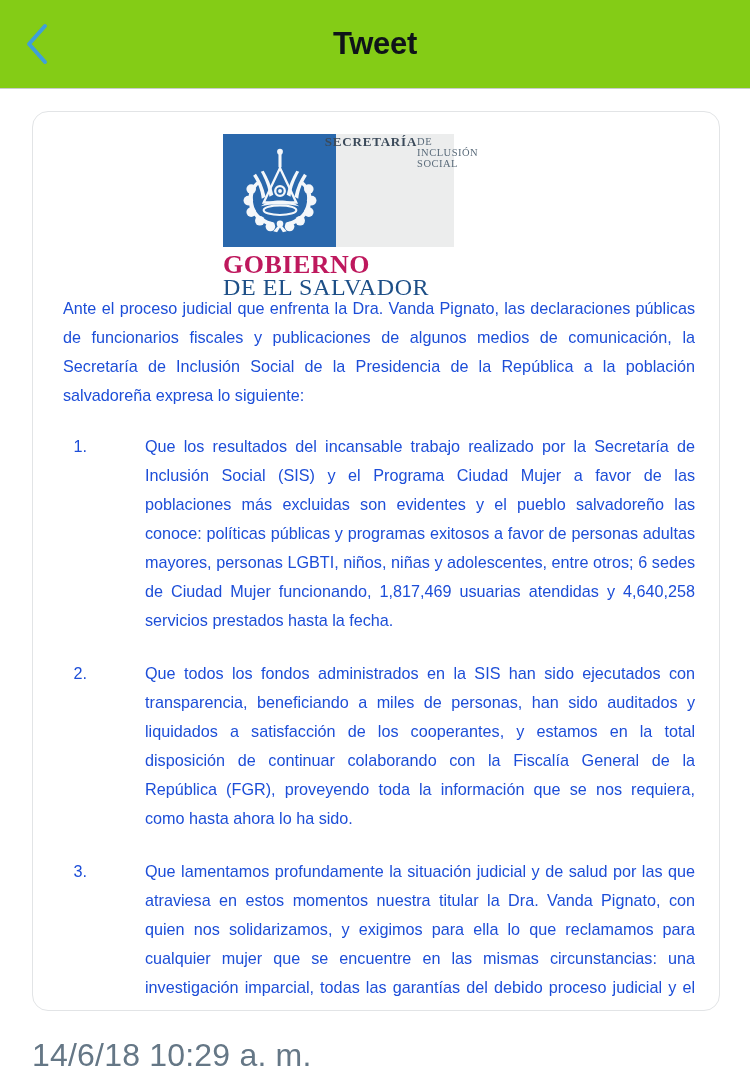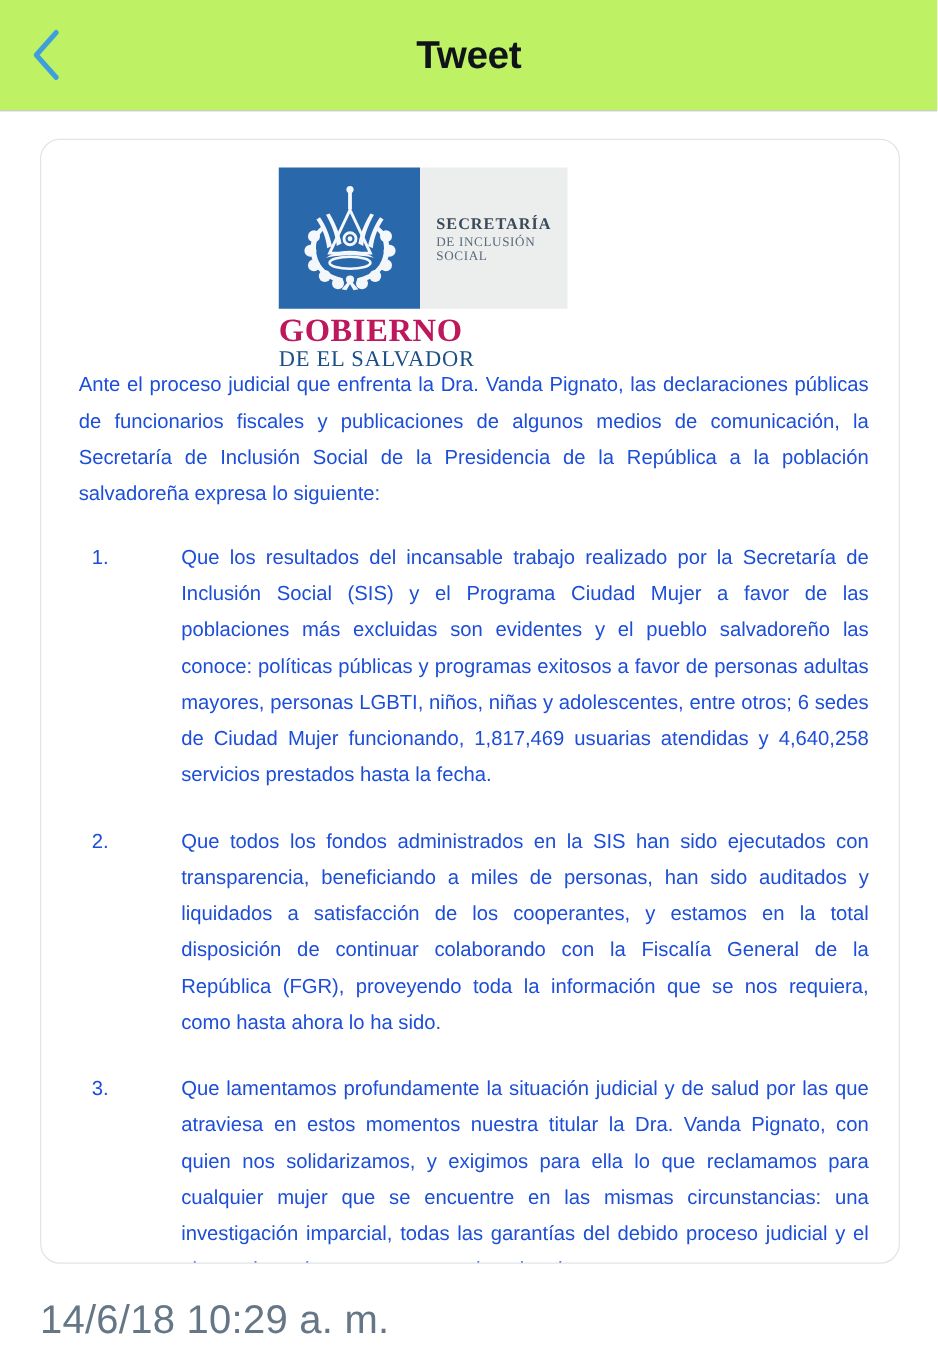--- a/index.html
+++ b/index.html
@@ -7,21 +7,21 @@
     width: 750px; height: 1088px;
     background: #ffffff;
     font-family: "Liberation Sans", sans-serif;
     overflow: hidden;
   }
 
   
   .header {
     position: relative;
     height: 89px;
-    background: #bef264;
+    background: #84cc16;
     border-bottom: 1px solid #c9ccce;
     display: flex;
     align-items: center;
   }
   .back-btn {
     position: absolute;
     left: 14px; top: 50%;
     transform: translateY(-50%);
     width: 46px; height: 46px;
     display: flex; align-items: center; justify-content: center;
@@ -95,21 +95,21 @@
   .gob-top { display: flex; align-items: stretch; height: 113px; }
   .gob-shield {
     width: 113px; height: 113px;
     background: #2a68ac;
     display: flex; align-items: center; justify-content: center;
   }
   .gob-panel {
     width: 118px;
     background: #eceded;
     display: flex;
-    flex-direction: column;
+    flex-direction: row;
     justify-content: center;
     padding-left: 13px;
   }
   .sec-1 {
     font-family: "Liberation Serif", serif;
     font-weight: bold;
     font-size: 13px;
     letter-spacing: 0.8px;
     color: #3b4a5a;
   }
@@ -124,21 +124,21 @@
   .gob-1 {
     font-family: "Liberation Serif", serif;
     font-weight: bold;
     font-size: 26px;
     letter-spacing: 0.5px;
     color: #be185d;
     line-height: 26px;
   }
   .gob-2 {
     font-family: "Liberation Serif", serif;
-    font-size: 18px;
+    font-size: 24px;
     letter-spacing: 0.6px;
     color: #1d4f87;
     line-height: 19px;
   }
 
   
   .doc-body {
     font-family: "Liberation Sans", sans-serif;
     color: #1d4ed8;
     font-size: 16.2px;

